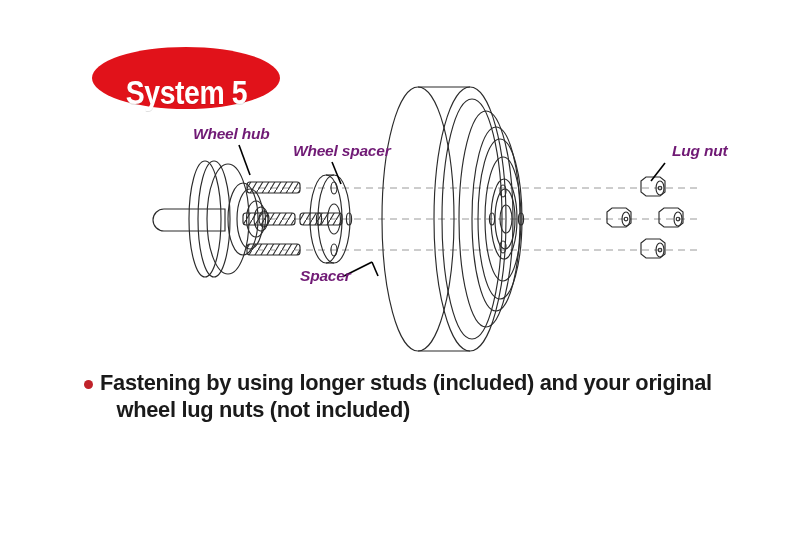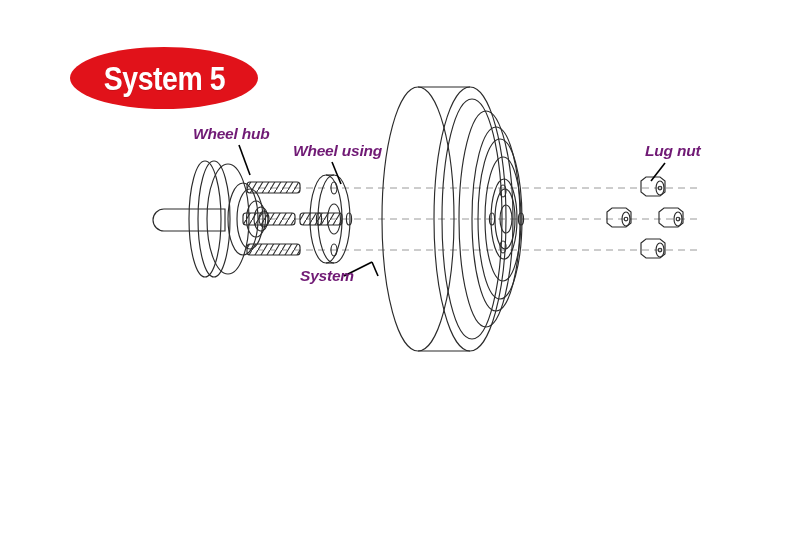--- a/index.html
+++ b/index.html
@@ -1,36 +1,36 @@
 <!DOCTYPE html>
 <html><head>
 <meta charset="utf-8">
 <style>
   html,body{margin:0;padding:0;background:#ffffff;}
   body{width:800px;height:533px;position:relative;overflow:hidden;
        font-family:"Liberation Sans","DejaVu Sans",sans-serif;color:#111;}
   #page{position:absolute;inset:0;background:#fff;}
 
   
-  .badge{position:absolute;left:70px;top:47px;width:188px;height:62px;
-         border-radius:50%;display:flex;align-items:center;justify-content:center;}
+  .badge{position:absolute;left:92px;top:47px;width:188px;height:62px;
+         border-radius:50%;display:flex;align-items:flex-end;justify-content:center;}
   .badge-text{font-weight:bold;font-size:33px;color:#ffffff;letter-spacing:-0.5px;
               transform:scaleX(0.86);white-space:nowrap;line-height:1;
               text-shadow:0 1px 0 rgba(0,0,0,.12);}
 
   
   #diagram{position:absolute;left:0;top:0;width:800px;height:360px;}
 
   
   .dlabel{position:absolute;font-weight:bold;font-style:italic;font-size:15.5px;
           color:#701a75;white-space:nowrap;letter-spacing:-0.2px;}
   .lbl-hub{left:193px;top:125px;}
   .lbl-spacer{left:293px;top:142px;}
   .lbl-wheel{left:300px;top:267px;}
-  .lbl-lugnut{left:645px;top:142px;}
+  .lbl-lugnut{left:672px;top:142px;}
 
   
   #bullets{position:absolute;left:84px;top:369px;width:680px;}
   .bullet-row{display:flex;align-items:flex-start;margin-bottom:3px;}
   .bullet-dot{width:9px;height:9px;border-radius:50%;flex:0 0 auto;
               margin-top:11px;margin-right:7px;}
   .bullet-text{font-weight:bold;font-size:22.5px;line-height:1.22;
                letter-spacing:-0.3px;color:#1a1a1a;transform:scaleX(0.97);
                transform-origin:left center;}
   .bullet-text .cont{display:block;padding-left:17px;}
@@ -156,23 +156,30 @@
         <line x1="239" y1="145" x2="250" y2="175"></line>
         <line x1="332" y1="162" x2="341" y2="184"></line>
         <line x1="344" y1="276" x2="372" y2="262"></line>
         <line x1="372" y1="262" x2="378" y2="276"></line>
         <line x1="665" y1="163" x2="651" y2="181"></line>
       </g>
     </g>
   </svg>
 
   <div class="dlabel lbl-hub">Wheel hub</div>
-  <div class="dlabel lbl-spacer">Wheel using</div>
-  <div class="dlabel lbl-wheel">System</div>
+  <div class="dlabel lbl-spacer">Wheel spacer</div>
+  <div class="dlabel lbl-wheel">Spacer</div>
   <div class="dlabel lbl-lugnut">Lug nut</div>
 
   <div id="bullets">
 
 
 
+    <div class="bullet-row">
+      <span class="bullet-dot" style="background: rgb(192, 34, 42);"></span>
+      <div class="bullet-text">
+        <span>Fastening by using longer studs (included) and your original</span>
+        <span class="cont">wheel lug nuts (not included)</span>
+      </div>
+    </div>
 
   </div>
 </div>
 
 </body></html>

